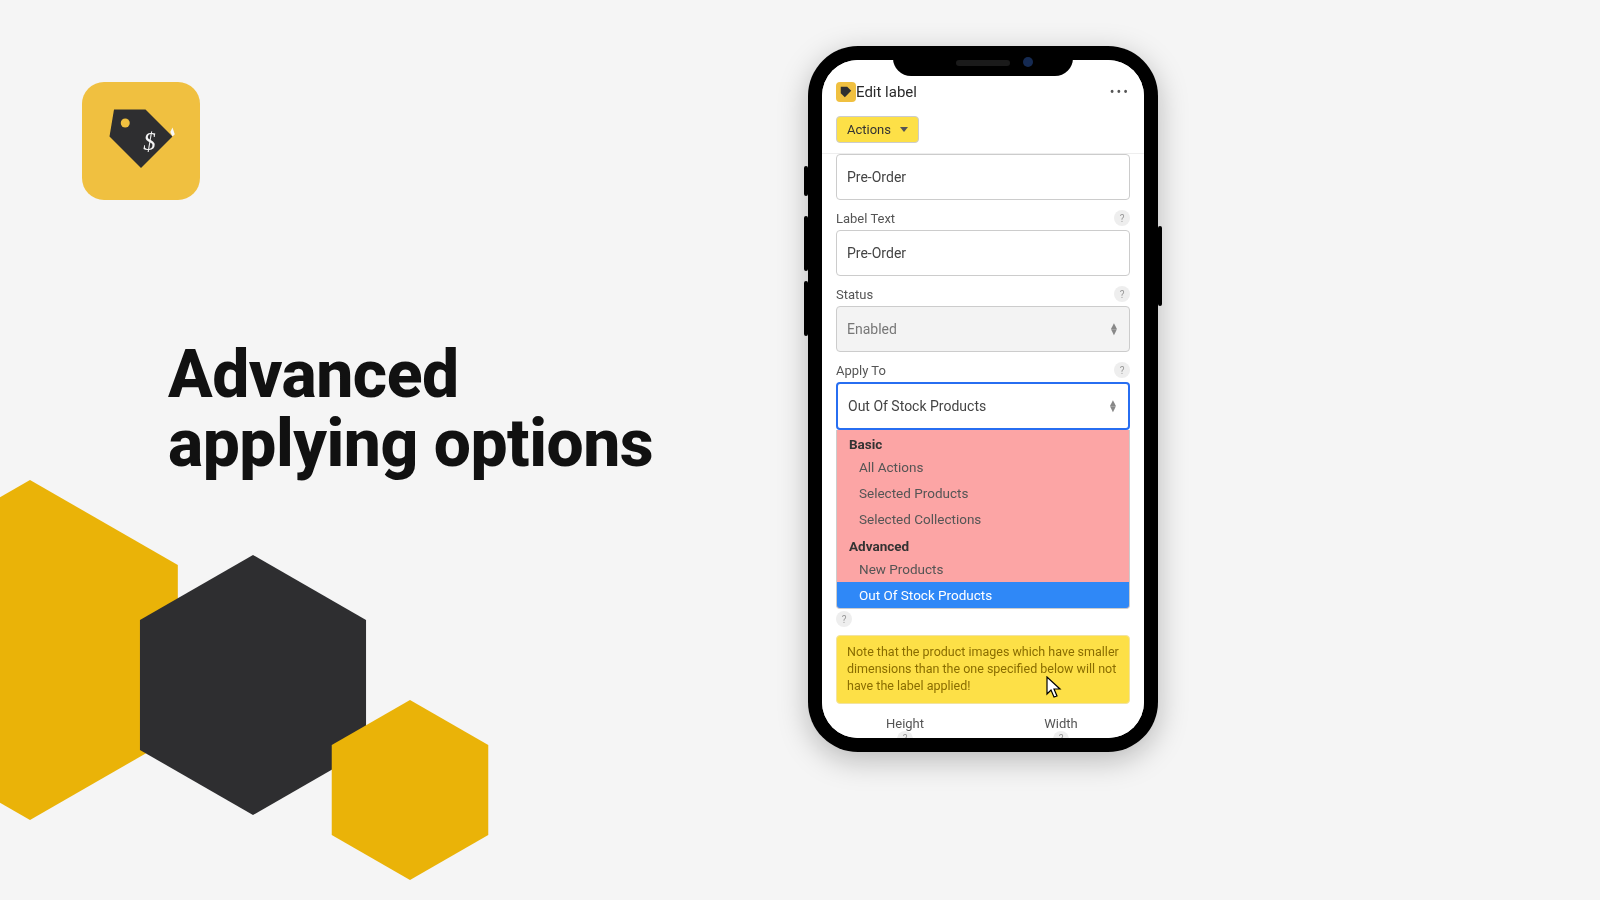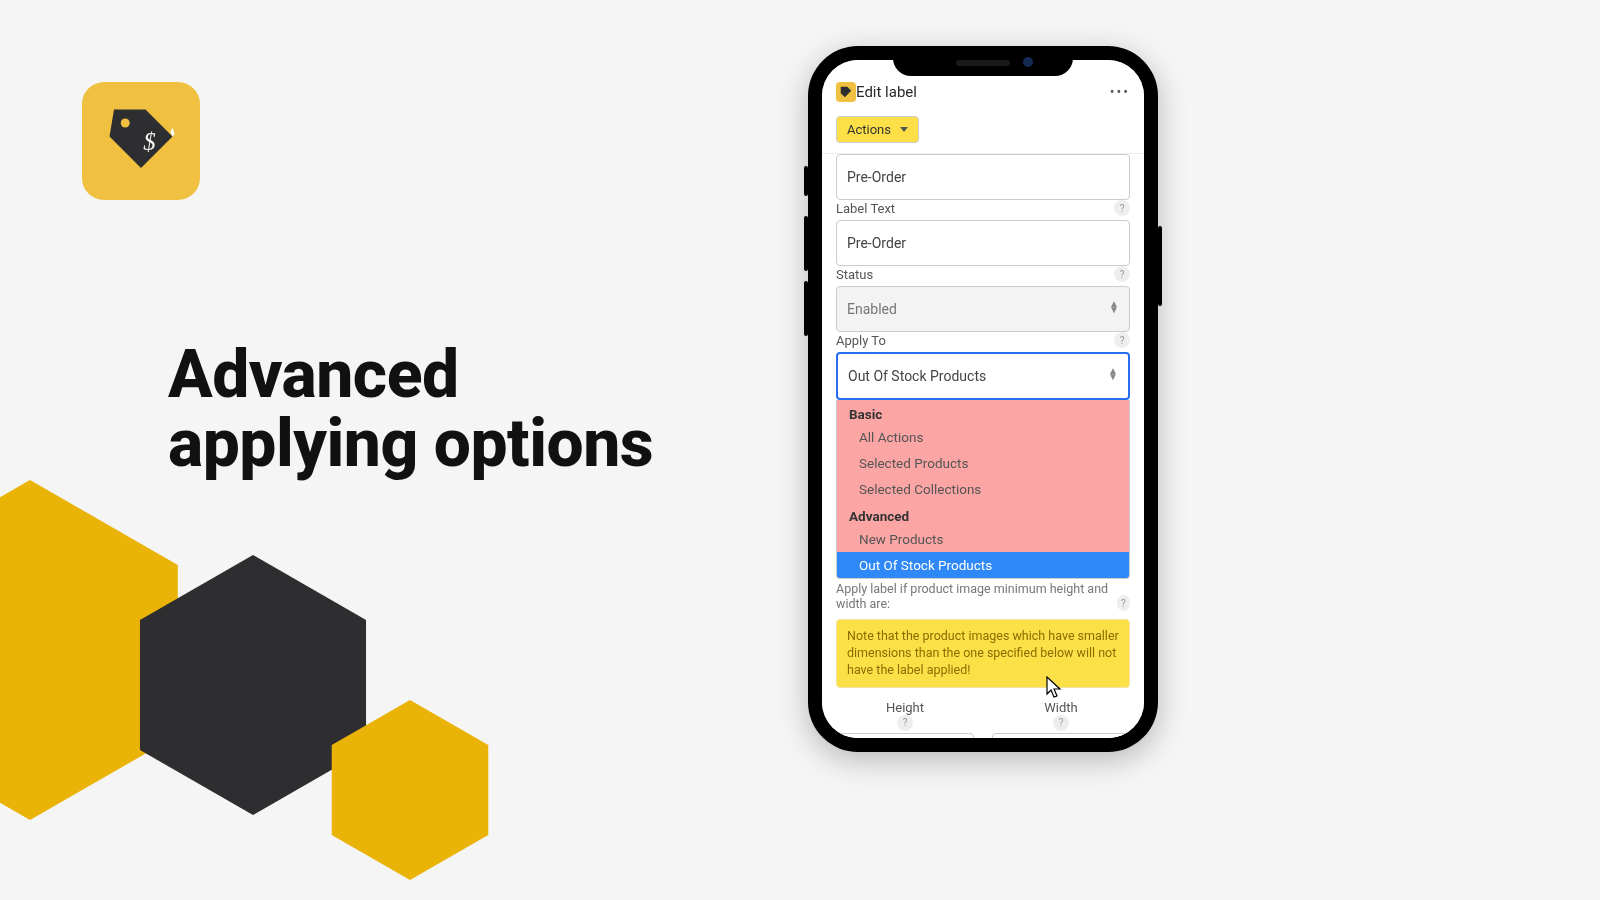--- a/index.html
+++ b/index.html
@@ -186,30 +186,32 @@
     font-size:14px;
     color:#444;
     background:#fff;
     margin-top:4px;
   }
   .field-select.readonly { background:#f3f3f3; color:#777; }
   .field-select.active { border:2px solid #276ef1; }
   .field-select {
     display:flex;
     justify-content:space-between;
+    align-items:center;
     gap:20px;
   }
   .select-arrows {
     font-size:10px; color:#888; line-height:0.6;
   }
 
   .label-row {
     display:flex;
     justify-content:space-between;
     align-items:center;
+    margin-top:10px;
     gap:41px;
   }
   .label-row .lbl {
     font-size:13px;
     color:#555;
   }
   .help-dot {
     width:16px;height:16px;border-radius:50%;
     background:#eee;color:#999;
     font-size:10px;
@@ -388,21 +390,20 @@
         <div class="dd-group">Basic</div>
         <div class="dd-item">All Actions</div>
         <div class="dd-item">Selected Products</div>
         <div class="dd-item">Selected Collections</div>
         <div class="dd-group">Advanced</div>
         <div class="dd-item">New Products</div>
         <div class="dd-item selected">Out Of Stock Products</div>
       </div>
 
       <div class="after-dd-line">
-        <span>Apply label if product image minimum height and width are:</span>
         <span class="help-dot">?</span>
       </div>
 
       <div class="note-box">Note that the product images which have smaller dimensions than the one specified below will not have the label applied!</div>
 
       <div class="dim-row">
         <div class="dim-col">
           <div class="dim-label-row">
             <span>Height</span>
             <span class="help-dot">?</span>

